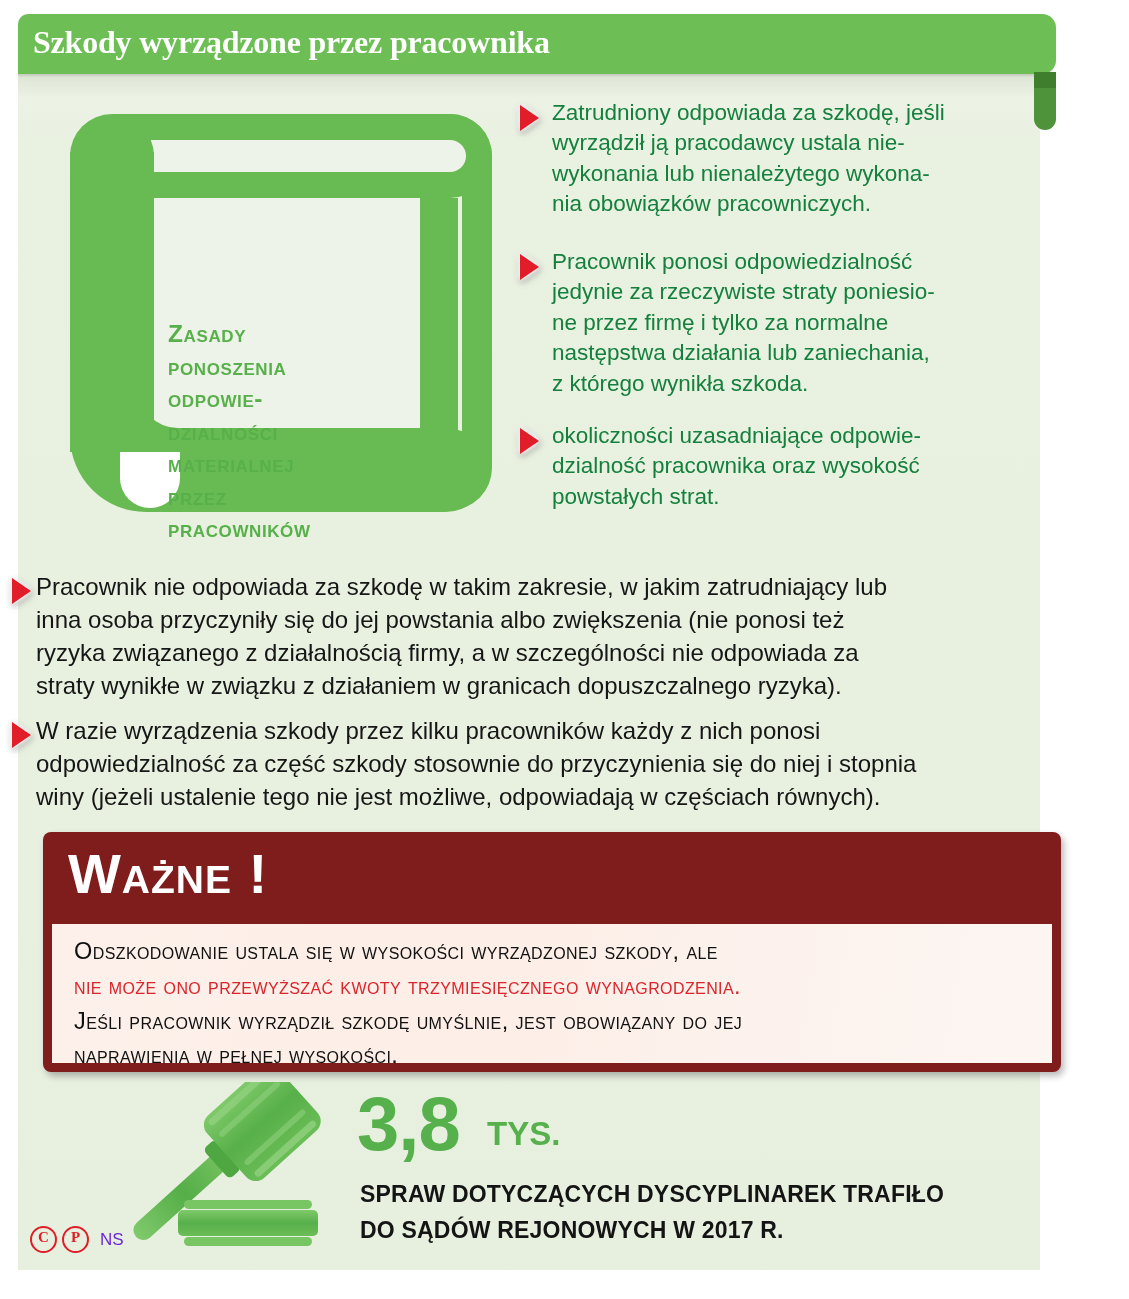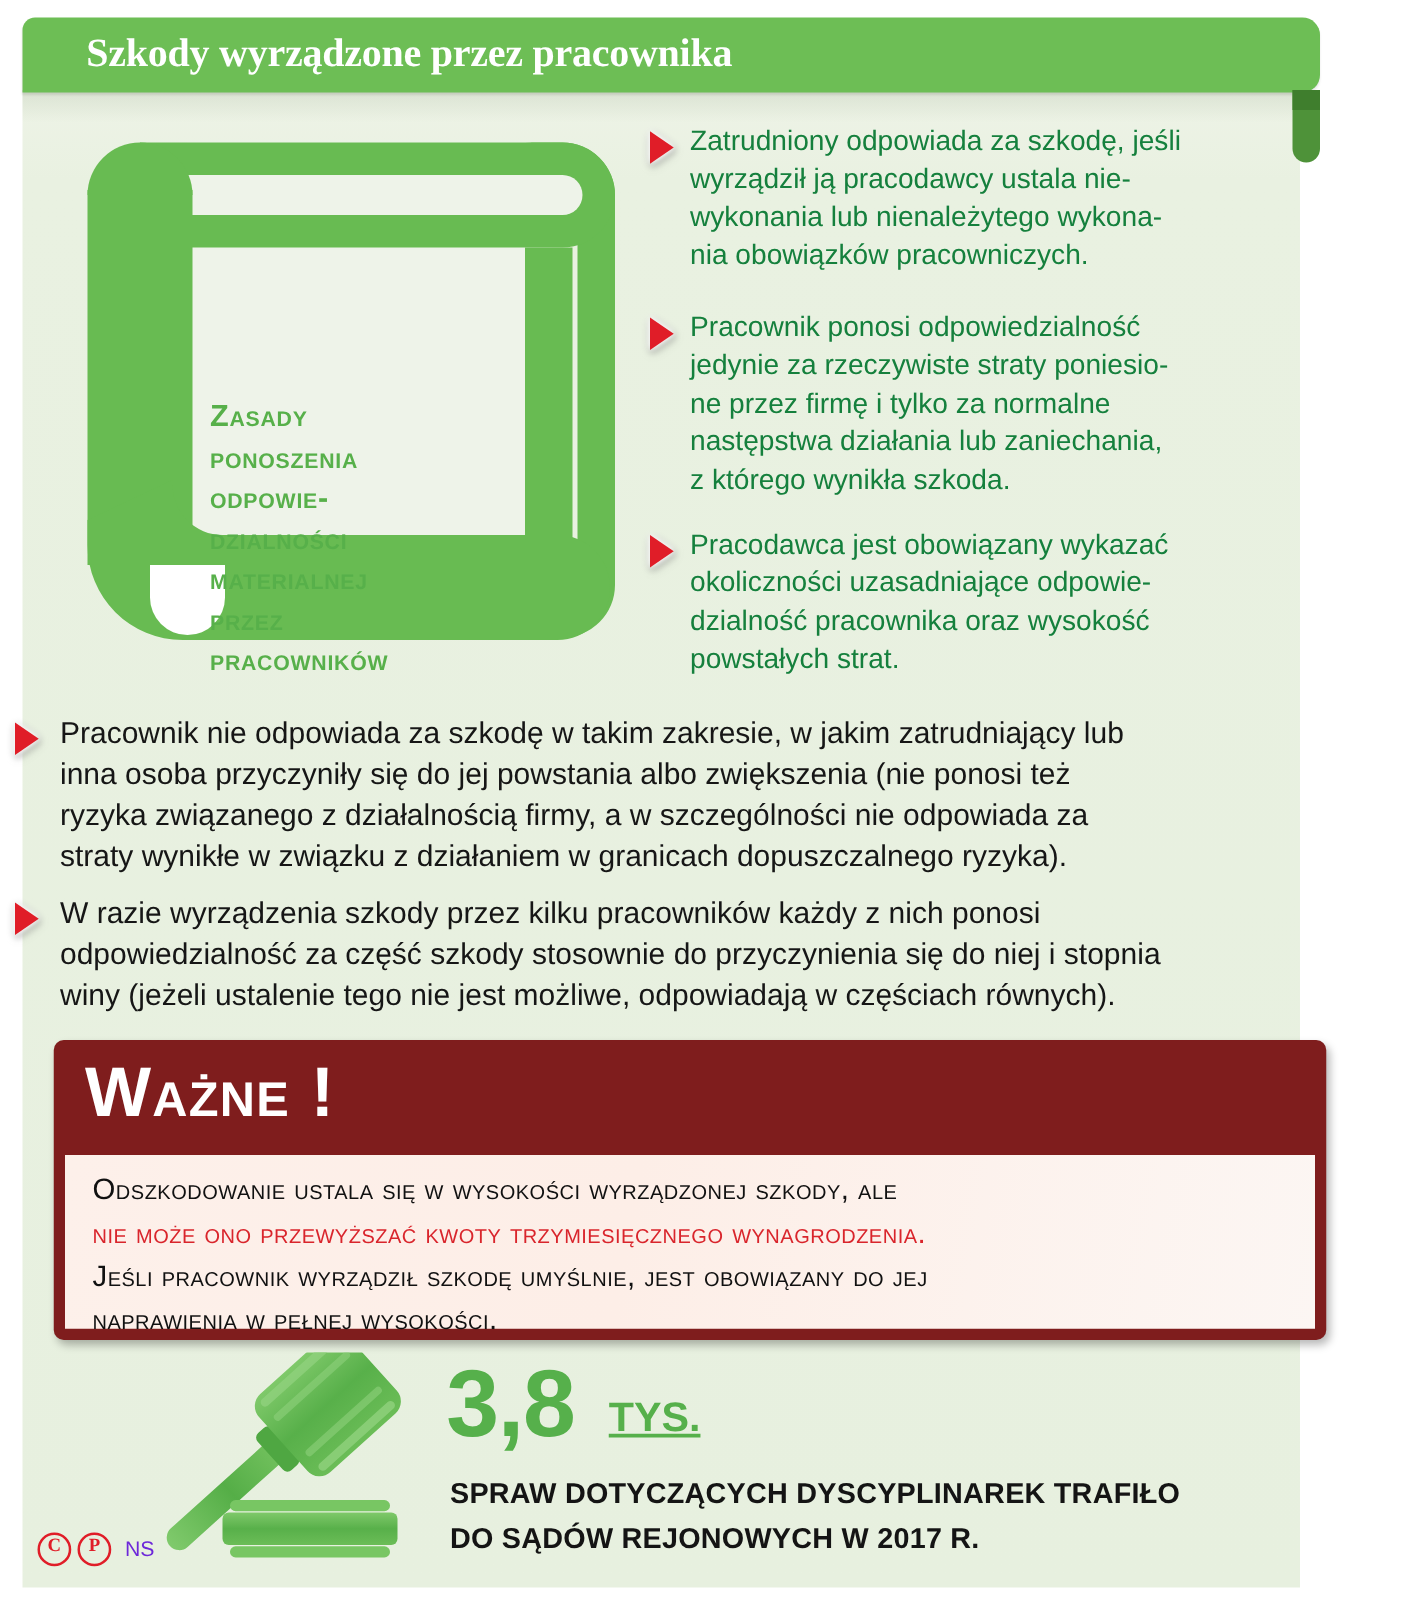--- a/index.html
+++ b/index.html
@@ -27,21 +27,20 @@
   .header-bar{
     position:absolute;left:18px;top:14px;width:1038px;height:60px;
     background:#6dbe55;border-radius:10px 14px 14px 0;
     box-shadow:0 2px 2px rgba(0,0,0,.10);
   }
   .header-title{
     position:absolute;left:33px;top:24px;
     font-family:"Liberation Serif","DejaVu Serif",serif;
     font-weight:700;font-size:32px;color:#ffffff;letter-spacing:-.2px;
     white-space:nowrap;
-    margin-left:36px;
   }
   
   .header-fold{
     position:absolute;left:1034px;top:72px;width:22px;height:58px;
     background:#4e9239;border-radius:0 0 12px 12px;
   }
   .header-fold-2{
     position:absolute;left:1034px;top:72px;width:22px;height:16px;
     background:#3f7e2d;
   }
@@ -66,21 +65,21 @@
   }
 
   .b-item{position:absolute;color:#15803d;}
   .col-right{
     left:552px;width:470px;font-size:22.5px;line-height:1.355;
     text-align:justify;text-justify:inter-word;
   }
   .col-right .last-line{text-align:left;}
 
   .wide-item{
-    left:48px;width:988px;font-size:24px;line-height:1.375;
+    left:36px;width:988px;font-size:24px;line-height:1.375;
     text-align:justify;text-justify:inter-word;color:#161616;
   }
 
   
   .wazne-box{
     position:absolute;left:43px;top:832px;width:1018px;height:240px;
     background:#7f1d1d;border-radius:8px;
     box-shadow:3px 4px 7px rgba(0,0,0,.28);
   }
   .wazne-title{
@@ -106,21 +105,21 @@
   .wz-4{top:120px;color:#111;white-space:nowrap;}
 
   
   .gavel{position:absolute;left:112px;top:1082px;width:230px;height:175px;}
   .stat-num{
     position:absolute;left:357px;top:1086px;
     color:#56b04b;font-weight:700;font-size:76px;line-height:1;letter-spacing:-1px;
   }
   .stat-unit{
     position:absolute;left:487px;top:1117px;
-    color:#56b04b;font-weight:700;font-size:33px;line-height:1;letter-spacing:0px;text-decoration:underline;
+    color:#56b04b;font-weight:700;font-size:33px;line-height:1;letter-spacing:0px;
   }
   .stat-desc{
     position:absolute;left:360px;top:1177px;width:640px;
     color:#141414;font-weight:700;font-size:23px;line-height:1.55;
     letter-spacing:.2px;
   }
   .stat-desc span{display:block;}
 
   
   .copy{position:absolute;left:30px;top:1226px;display:flex;align-items:center;gap:5px;}
@@ -185,21 +184,20 @@
   <div class="b-item col-right" style="top:247px;">
     <div>Pracownik ponosi odpowiedzialność</div>
     <div>jedynie za rzeczywiste straty poniesio-</div>
     <div>ne przez firmę i tylko za normalne</div>
     <div>następstwa działania lub zaniechania,</div>
     <div class="last-line">z którego wynikła szkoda.</div>
   </div>
 
   <div class="tri" style="left:520px;top:428px;"></div>
   <div class="b-item col-right" style="top:421px;">
-    <div>Pracodawca jest obowiązany wykazać</div>
     <div>okoliczności uzasadniające odpowie-</div>
     <div>dzialność pracownika oraz wysokość</div>
     <div class="last-line">powstałych strat.</div>
   </div>
 
   <div class="tri" style="left:12px;top:578px;"></div>
   <div class="b-item wide-item" style="top:570px;">
     <div>Pracownik nie odpowiada za szkodę w takim zakresie, w jakim zatrudniający lub</div>
     <div>inna osoba przyczyniły się do jej powstania albo zwiększenia (nie ponosi też</div>
     <div>ryzyka związanego z działalnością firmy, a w szczególności nie odpowiada za</div>

